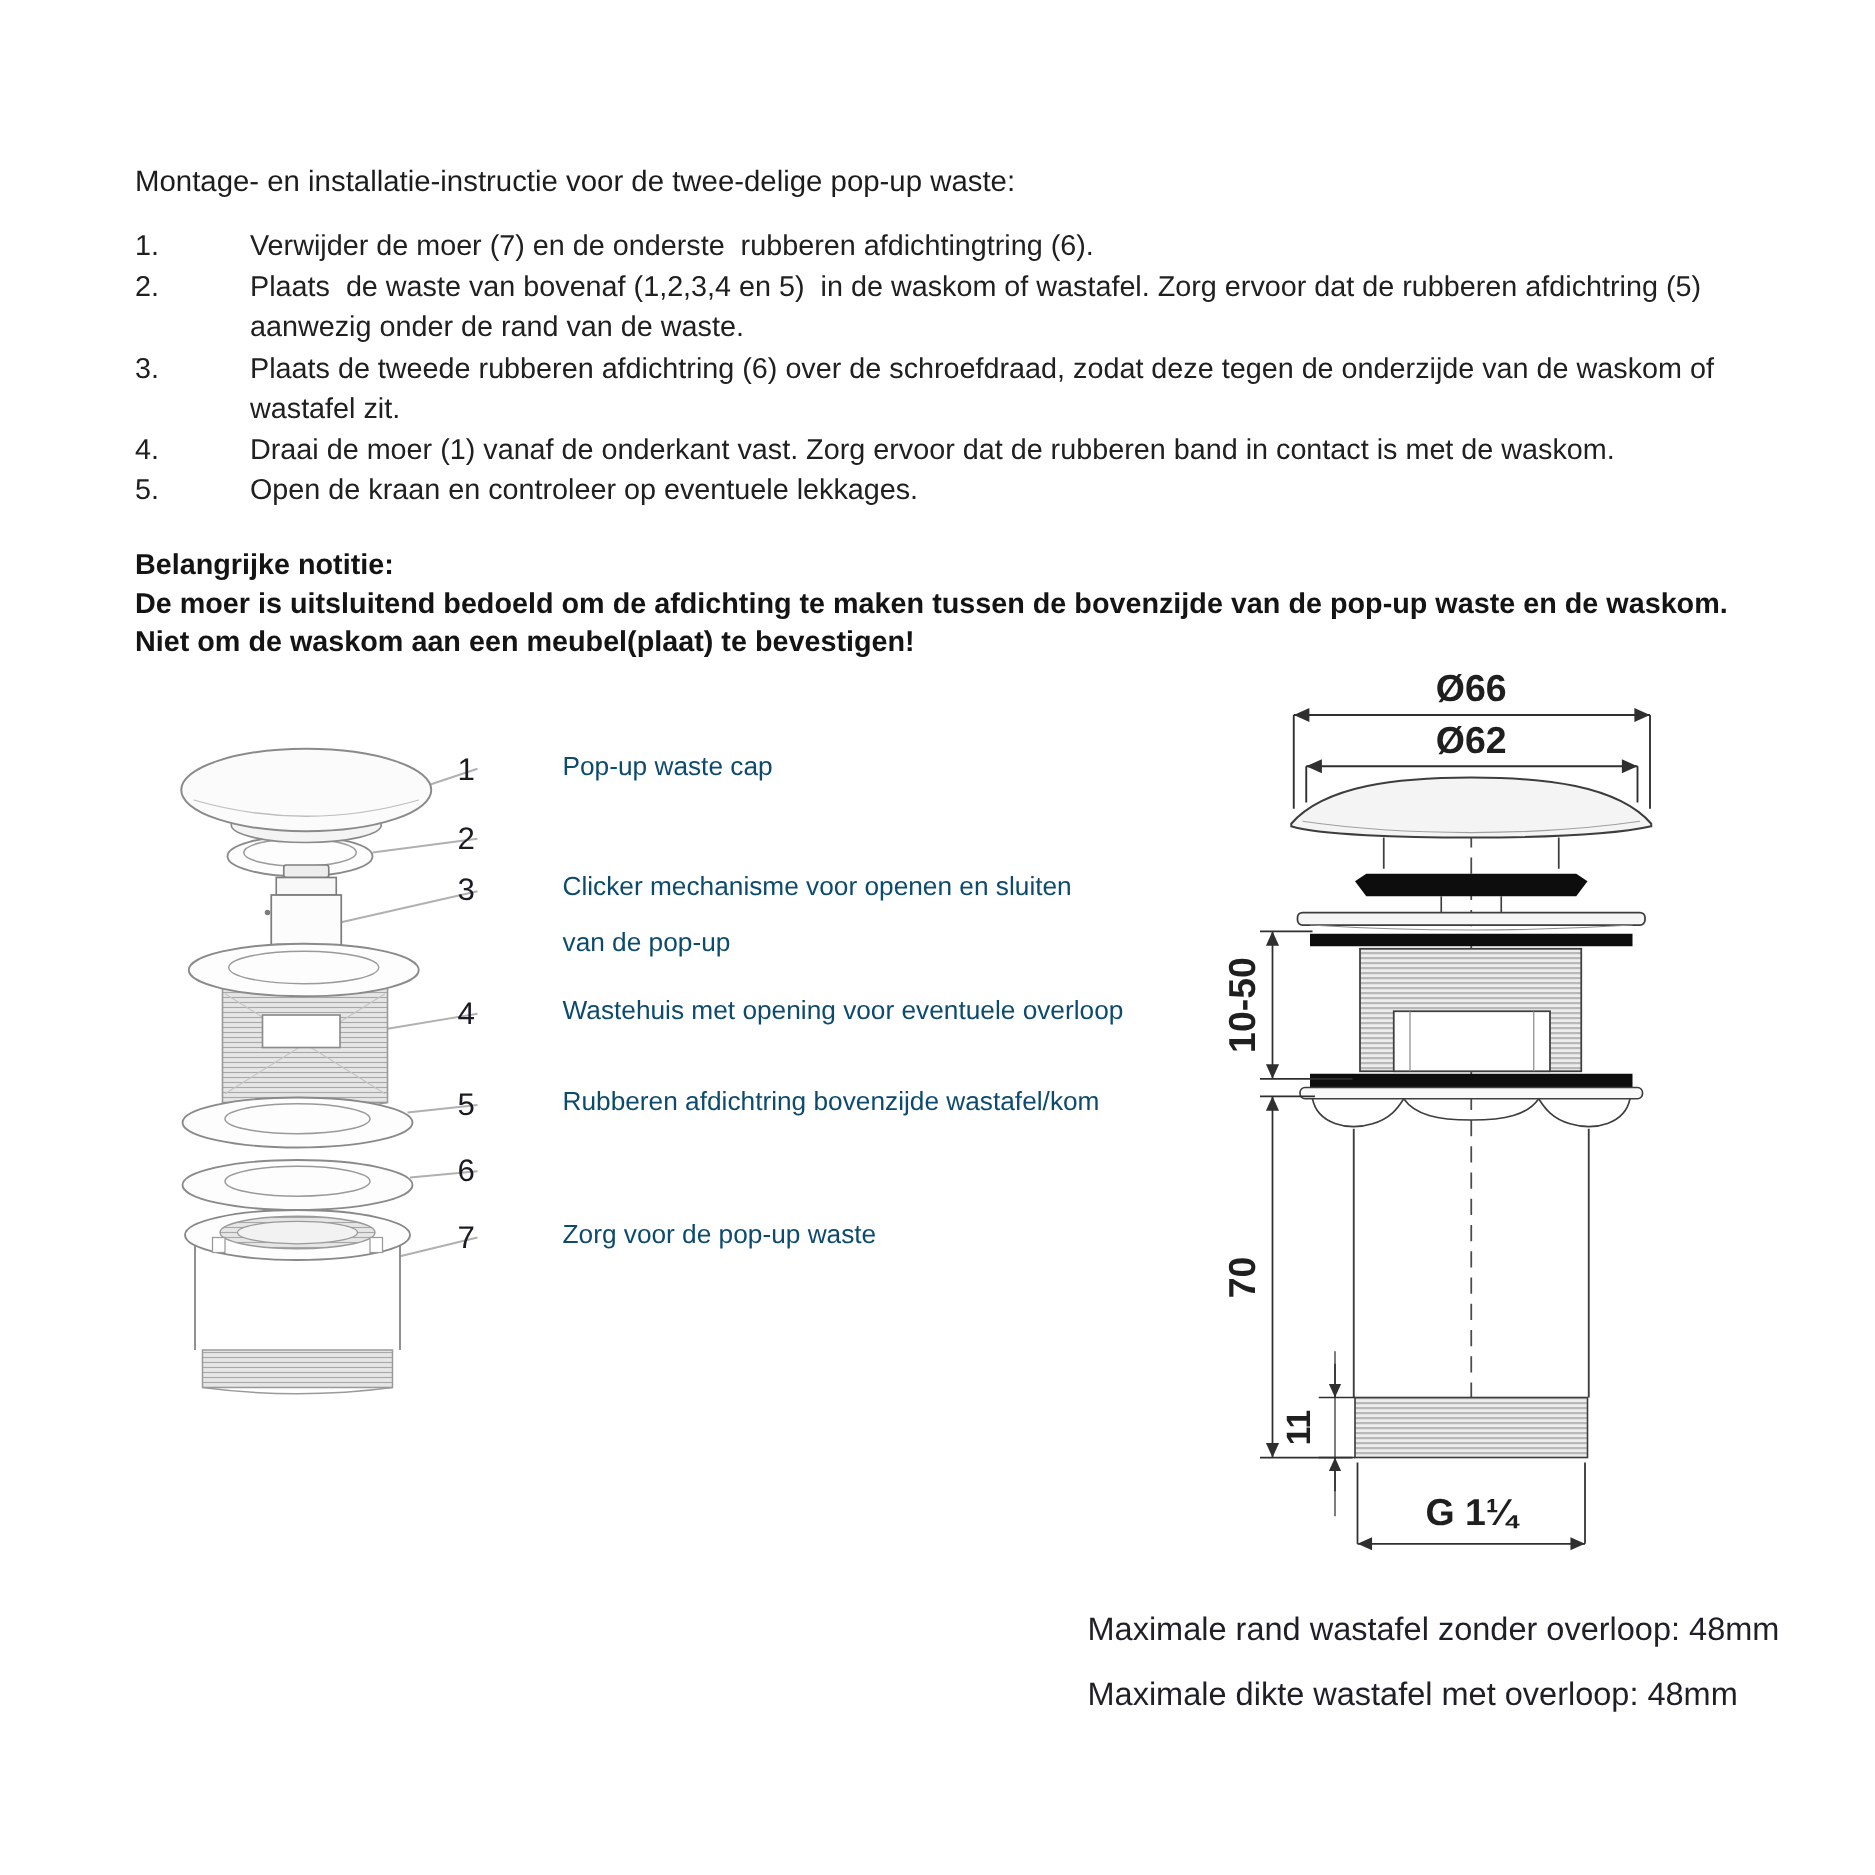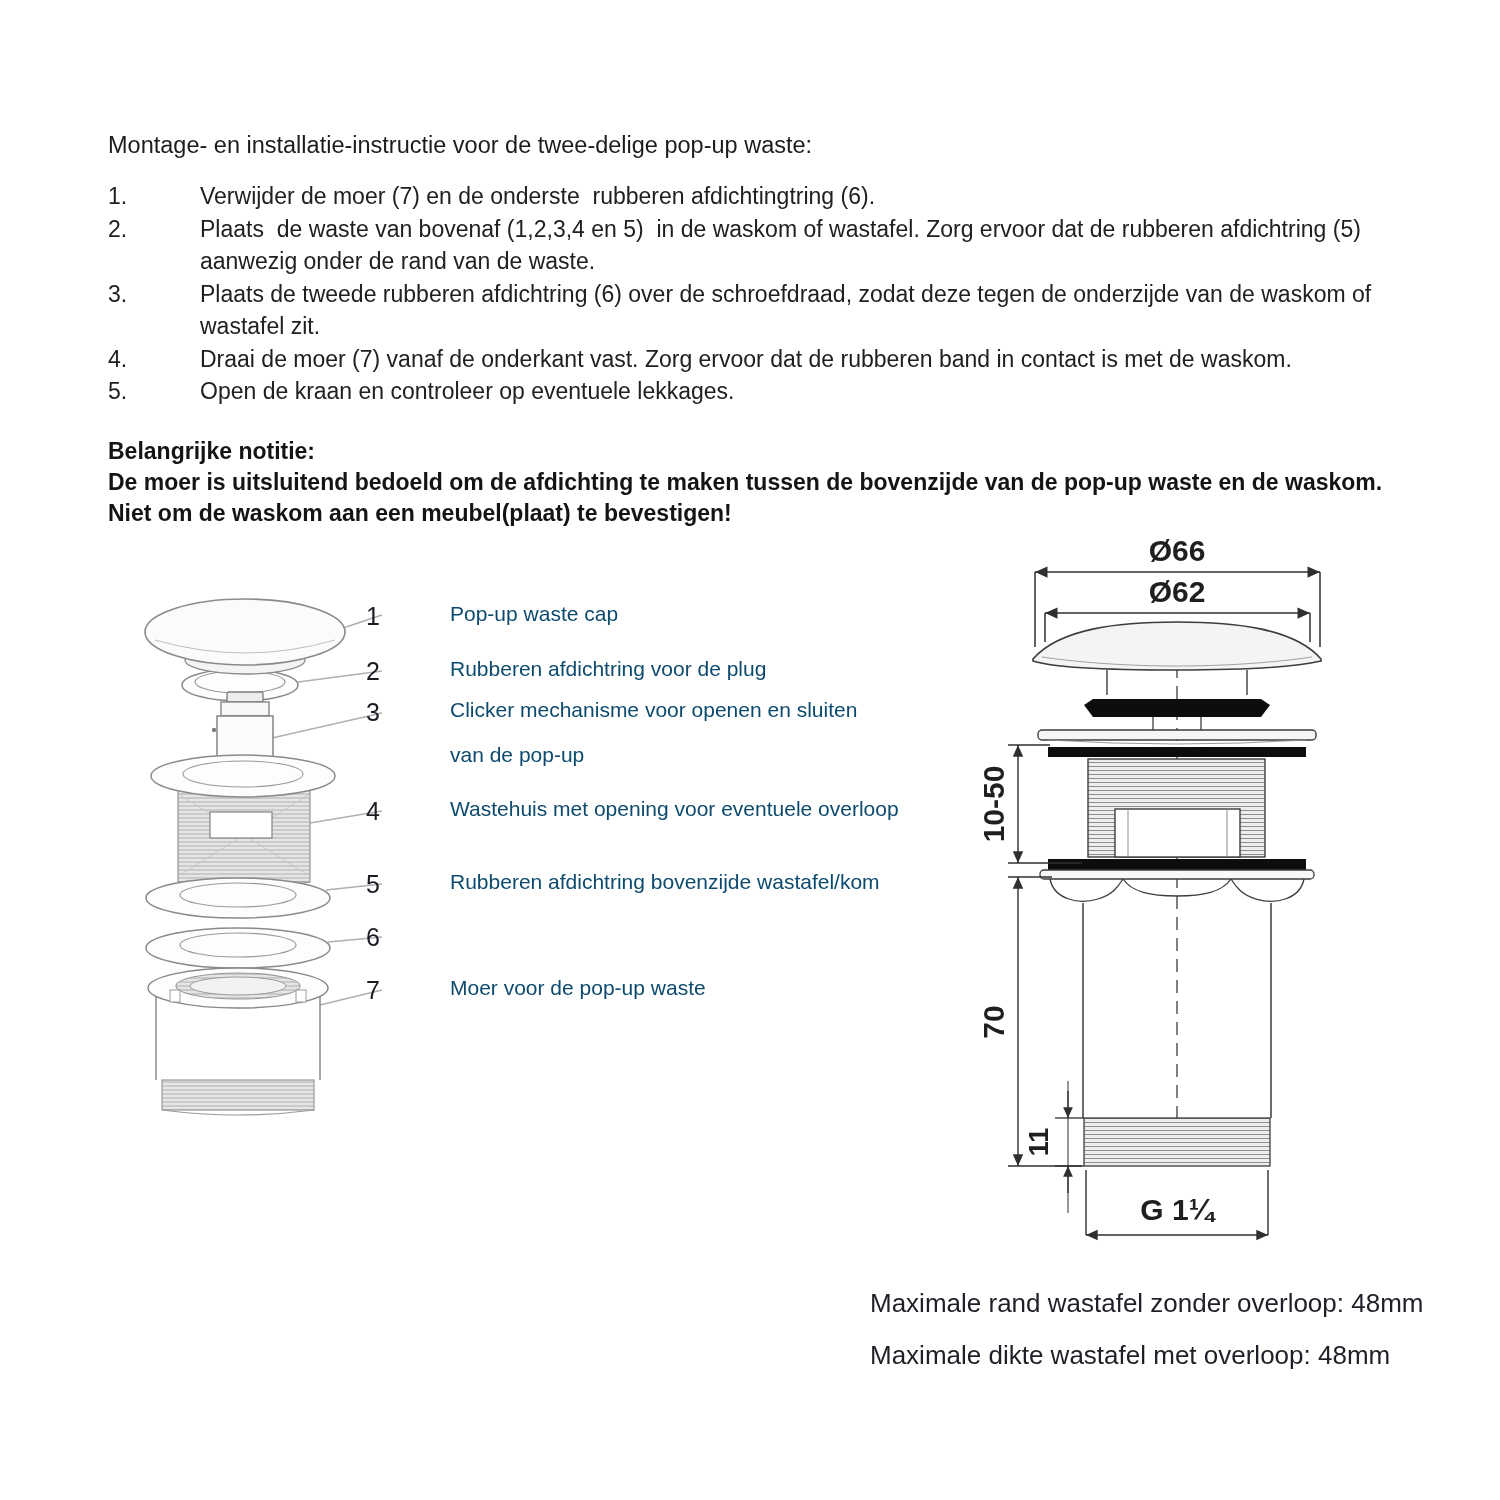--- a/index.html
+++ b/index.html
@@ -43,21 +43,21 @@
       <span class="step-text">Plaats  de waste van bovenaf (1,2,3,4 en 5)  in de waskom of wastafel. Zorg ervoor dat de rubberen afdichtring (5)
 aanwezig onder de rand van de waste.</span>
     </div>
     <div class="step">
       <span class="step-num">3.</span>
       <span class="step-text">Plaats de tweede rubberen afdichtring (6) over de schroefdraad, zodat deze tegen de onderzijde van de waskom of
 wastafel zit.</span>
     </div>
     <div class="step">
       <span class="step-num">4.</span>
-      <span class="step-text">Draai de moer (7) vanaf de onderkant vast. Zorg ervoor dat de rubberen band in contact is met de waskom.</span>
+      <span class="step-text">Draai de moer (1) vanaf de onderkant vast. Zorg ervoor dat de rubberen band in contact is met de waskom.</span>
     </div>
     <div class="step">
       <span class="step-num">5.</span>
       <span class="step-text">Open de kraan en controleer op eventuele lekkages.</span>
     </div>
   </div>
 
   <div class="note">
     <div>Belangrijke notitie:</div>
     <div>De moer is uitsluitend bedoeld om de afdichting te maken tussen de bovenzijde van de pop-up waste en de waskom.</div>
@@ -136,26 +136,25 @@
 
   <div class="pnum" style="top:602px">1</div>
   <div class="pnum" style="top:657px">2</div>
   <div class="pnum" style="top:698px">3</div>
   <div class="pnum" style="top:797px">4</div>
   <div class="pnum" style="top:870px">5</div>
   <div class="pnum" style="top:923px">6</div>
   <div class="pnum" style="top:976px">7</div>
 
   <div class="plabel" style="top:602px">Pop-up waste cap</div>
-  <div class="plabel" style="top:657px">Rubberen afdichtring voor de plug</div>
   <div class="plabel" style="top:698px">Clicker mechanisme voor openen en sluiten</div>
   <div class="plabel" style="top:743px">van de pop-up</div>
   <div class="plabel" style="top:797px">Wastehuis met opening voor eventuele overloop</div>
   <div class="plabel" style="top:870px">Rubberen afdichtring bovenzijde wastafel/kom</div>
-  <div class="plabel" style="top:976px">Moer voor de pop-up waste</div>
+  <div class="plabel" style="top:976px">Zorg voor de pop-up waste</div>
 
   <svg style="left:960px;top:525px" width="470" height="760" viewBox="0 0 470 760">
     <defs>
       <marker id="arr" viewBox="0 0 12 12" refX="11" refY="6" markerWidth="10" markerHeight="10" orient="auto-start-reverse">
         <path d="M1,1.5 L11,6 L1,10.5 Z" fill="#2f2f2f"></path>
       </marker>
       <pattern id="thrD" width="5" height="4" patternUnits="userSpaceOnUse">
         <rect width="5" height="4" fill="#ededed"></rect>
         <line x1="0" y1="1.5" x2="5" y2="1.5" stroke="#8f8f8f" stroke-width="1"></line>
       </pattern>

